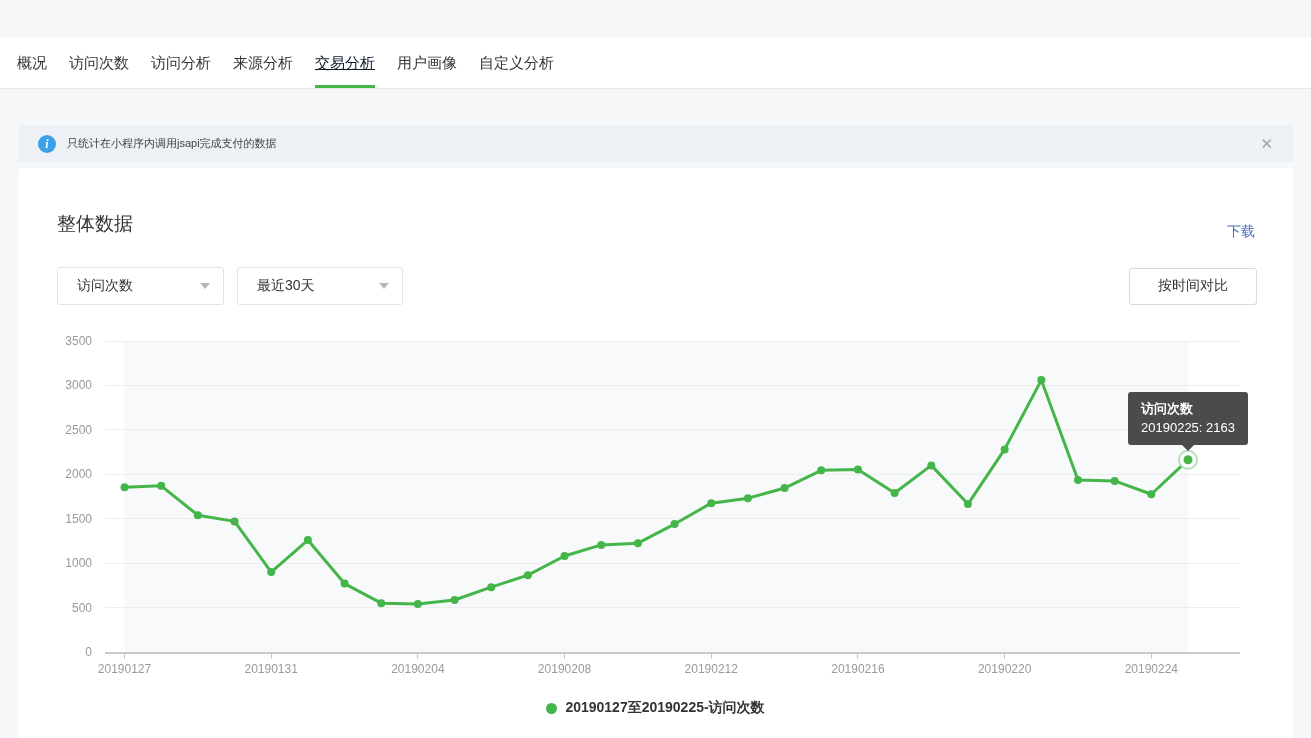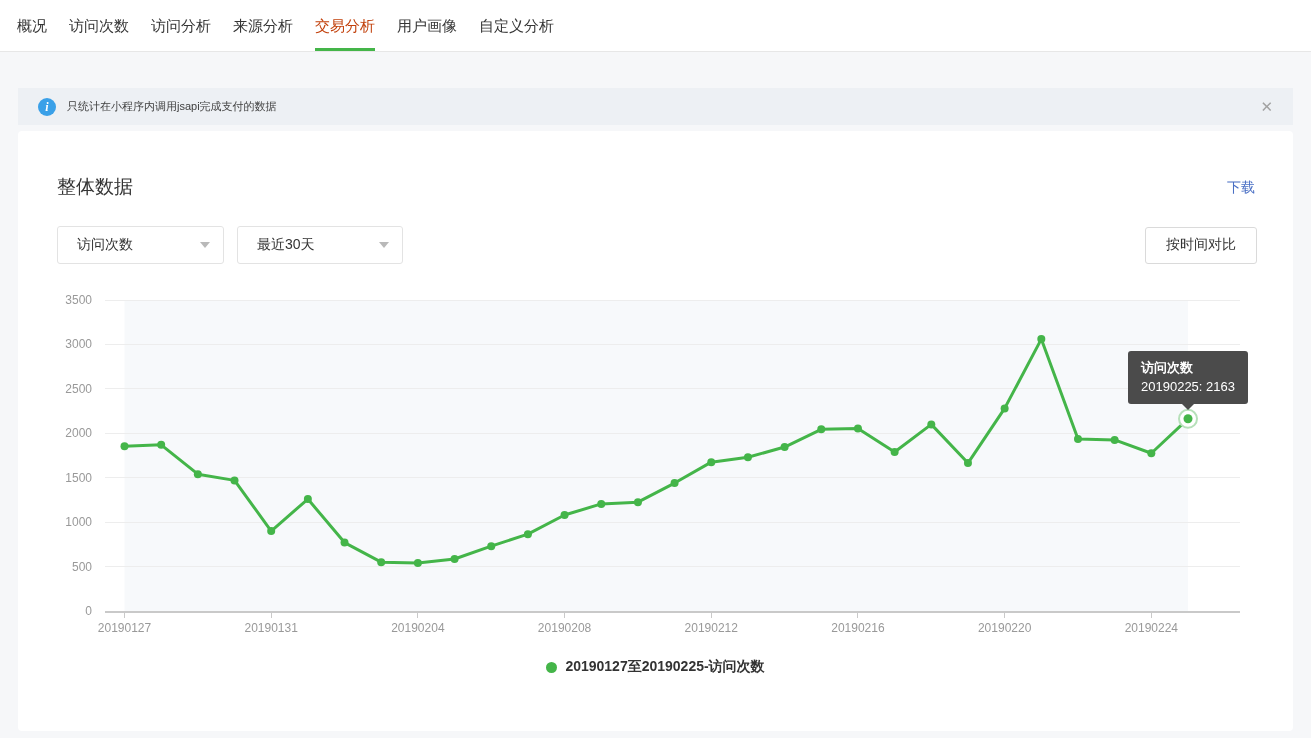--- a/index.html
+++ b/index.html
@@ -10,31 +10,32 @@
     color: #333;
   }
   
   .navbar {
     background: #fff;
     border-bottom: 1px solid #e7e7e7;
     height: 52px;
     display: flex;
     align-items: stretch;
     padding-left: 17px;
+    margin-top: 37px;
   }
   .nav-tab {
     font-size: 15px;
     color: #353535;
     margin-right: 22px;
     line-height: 51px;
     cursor: pointer;
     position: relative;
     white-space: nowrap;
   }
-  .nav-tab.active { color: #c2410c; }
+  .nav-tab.active { color: #0f172a; text-decoration: underline; }
   .nav-tab.active::after {
     content: "";
     position: absolute;
     left: 0; right: 0; bottom: 0;
     height: 3px;
     background: #44b549;
   }
   
   .notice {
     display: flex;
@@ -64,21 +65,21 @@
     position: relative;
     overflow: hidden;
   }
   .card-head {
     display: flex;
     justify-content: space-between;
     align-items: flex-start;
     padding: 42px 38px 0 39px;
   }
   .panel-title { font-size: 19px; color: #333; font-weight: 400; line-height: 27px; }
-  .download-link { font-size: 14px; color: #4a6fc4; cursor: pointer; margin-top: 6px; }
+  .download-link { font-size: 14px; color: #4a6fc4; cursor: pointer; margin-top: 13px; }
   .controls {
     display: flex;
     align-items: center;
     padding: 0 36px 0 39px;
     margin-top: 26px;
   }
   .select-box {
     width: 167px; height: 38px;
     border: 1px solid #e3e3e3;
     border-radius: 3px;
@@ -94,21 +95,21 @@
   .select-box + .select-box { margin-left: 13px; width: 166px; }
   .caret {
     width: 0; height: 0;
     border-left: 5px solid transparent;
     border-right: 5px solid transparent;
     border-top: 6px solid #b9b9b9;
   }
   .compare-btn {
     margin-left: auto;
     height: 37px;
-    padding: 0 20px;
+    padding: 0 28px;
     border: 1px solid #dadada;
     border-radius: 3px;
     background: #fff;
     font-size: 14px;
     color: #333;
     font-family: inherit;
     cursor: pointer;
   }
   
   .chart-wrap { position: relative; margin-top: 21px; height: 350px; }

